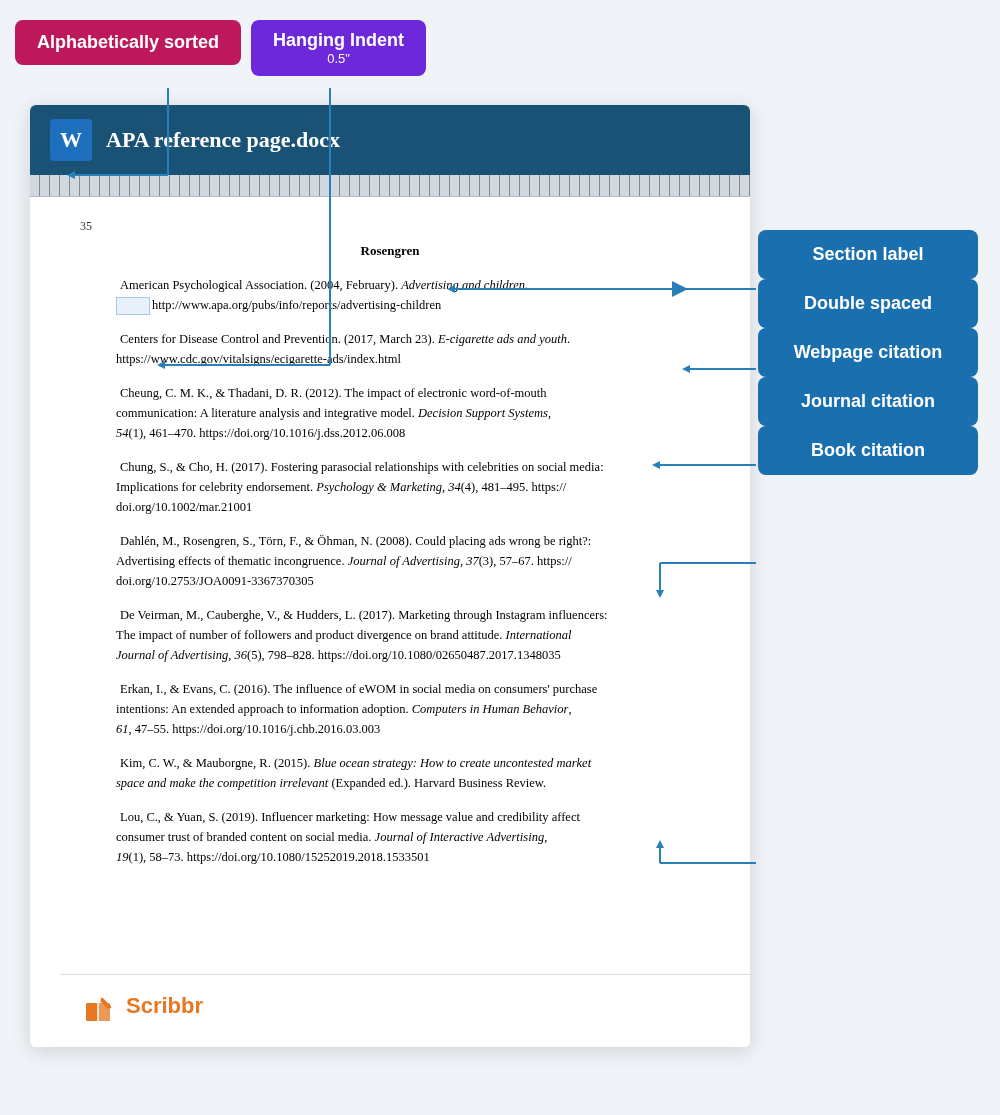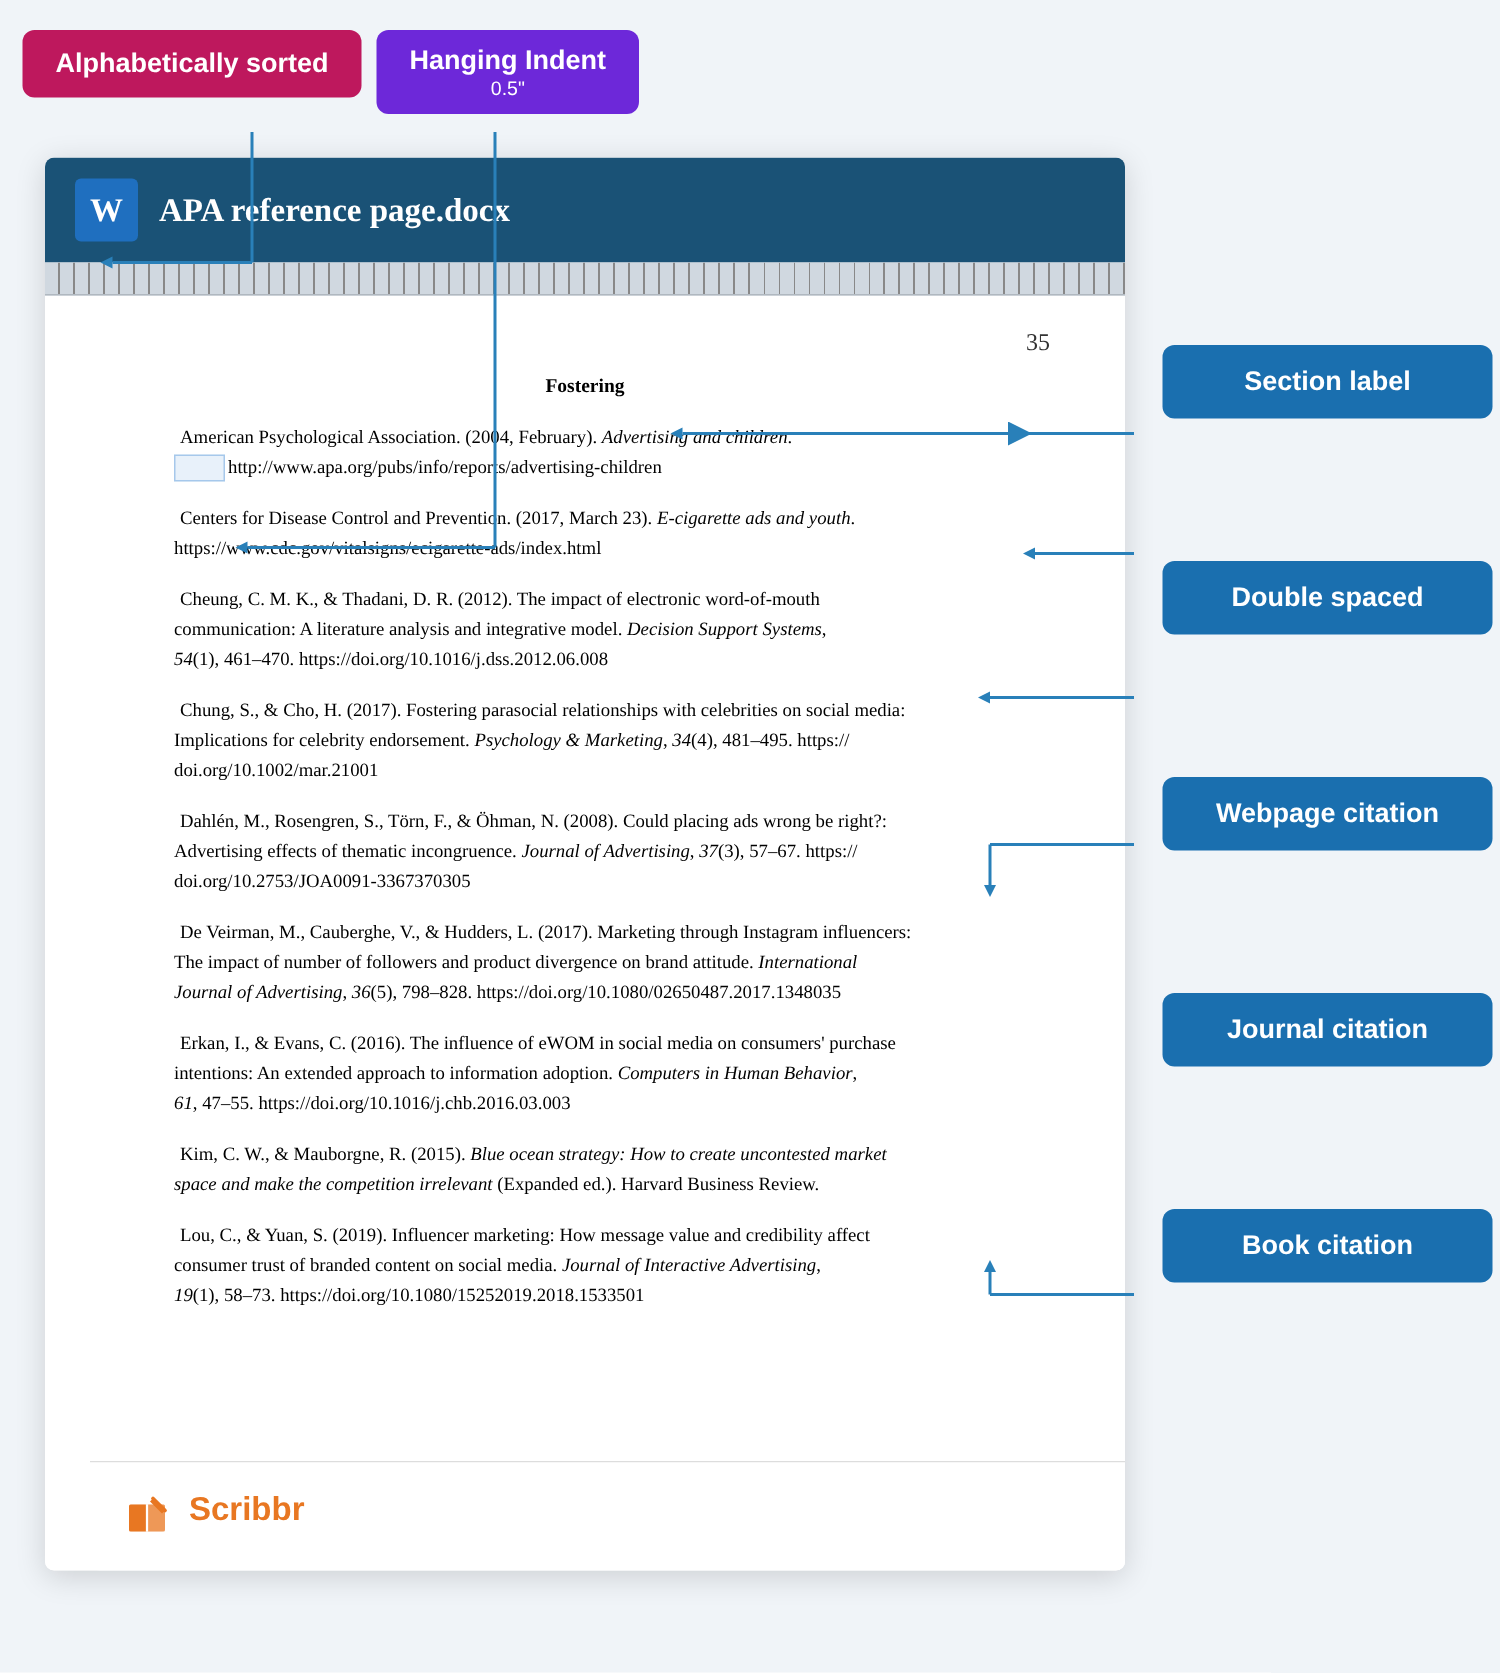--- a/index.html
+++ b/index.html
@@ -111,23 +111,22 @@
     .doc-page {
       background: white;
       padding: 20px 50px 30px 50px;
       min-height: 850px;
       font-family: 'Times New Roman', Times, serif;
       font-size: 13px;
       line-height: 1.5;
     }
 
     .page-number {
-      text-align: right;
       margin-bottom: 6px;
-      font-size: 16px;
+      font-size: 12px;
       color: #333;
     }
 
     .references-heading {
       text-align: center;
       font-weight: bold;
       font-size: 13px;
       margin-bottom: 14px;
     }
 
@@ -230,21 +229,21 @@
 
   <div class="doc-titlebar">
     <div class="word-icon">W</div>
     <div class="doc-title">APA reference page.docx</div>
   </div>
 
   <div class="ruler"></div>
 
   <div class="doc-page">
     <div class="page-number">35</div>
-    <div class="references-heading">Fostering</div>
+    <div class="references-heading">Rosengren</div>
 
     <div class="ref-entry">
       <div class="first-line">American Psychological Association. (2004, February). <em>Advertising and children</em>.</div>
       <div class="cont-line"><span class="hanging-highlight"></span>http://www.apa.org/pubs/info/reports/advertising-children</div>
     </div>
 
     <div class="ref-entry">
       <div class="first-line">Centers for Disease Control and Prevention. (2017, March 23). <em>E-cigarette ads and youth</em>.</div>
       <div class="cont-line">https://www.cdc.gov/vitalsigns/ecigarette-ads/index.html</div>
     </div>
@@ -301,21 +300,21 @@
       <rect x="18" y="10" width="12" height="18" rx="1" fill="#e87722" opacity="0.7"></rect>
       <line x1="18" y1="10" x2="18" y2="28" stroke="#fff" stroke-width="1.5"></line>
 
       <line x1="22" y1="6" x2="30" y2="14" stroke="#e87722" stroke-width="2.5" stroke-linecap="round"></line>
       <polygon points="22,6 20,8 28,16 30,14" fill="#e87722"></polygon>
     </svg>
     <div class="scribbr-text">Scribbr</div>
   </div>
 </div>
 
-<div class="right-labels" style="top:230px; right:5px; display:flex; flex-direction:column; gap:95px; position:absolute;">
+<div class="right-labels" style="top:230px; right:22px; display:flex; flex-direction:column; position:absolute;">
   <div class="right-label">Section label</div>
   <div class="right-label">Double spaced</div>
   <div class="right-label">Webpage citation</div>
   <div class="right-label">Journal citation</div>
   <div class="right-label">Book citation</div>
 </div>
 
 <svg class="connector-svg" xmlns="http://www.w3.org/2000/svg">
   <defs>
     <marker id="arrowLeft" markerWidth="8" markerHeight="8" refX="4" refY="4" orient="auto">

